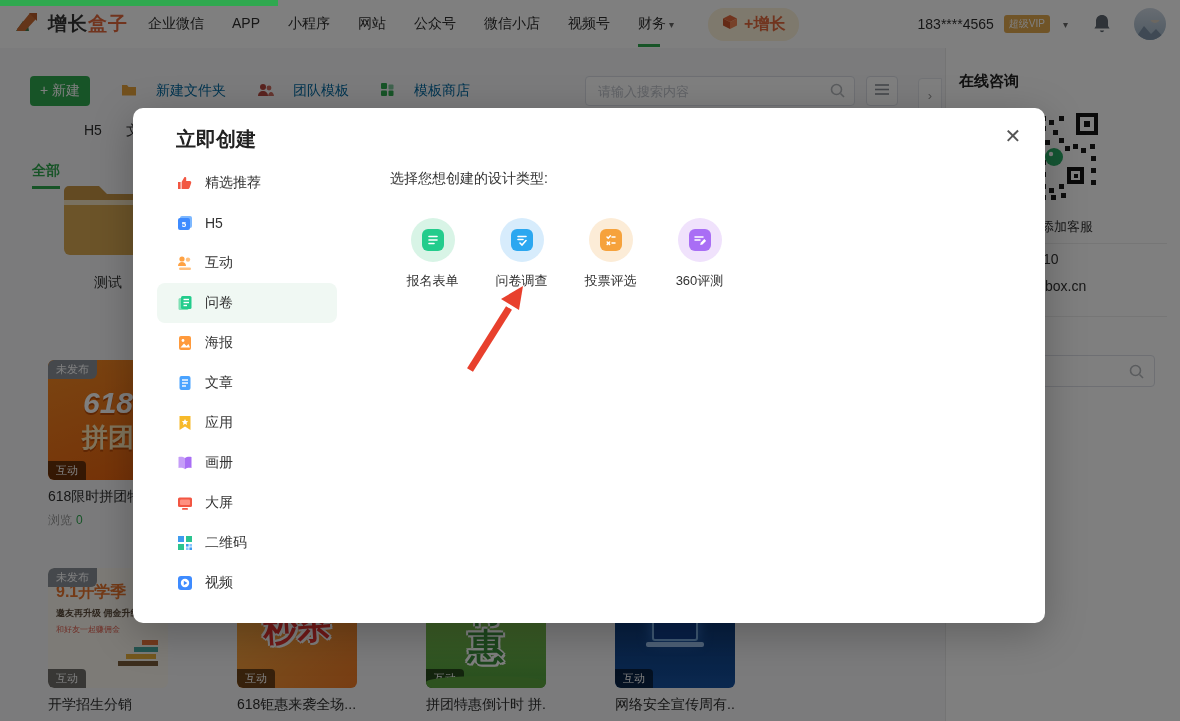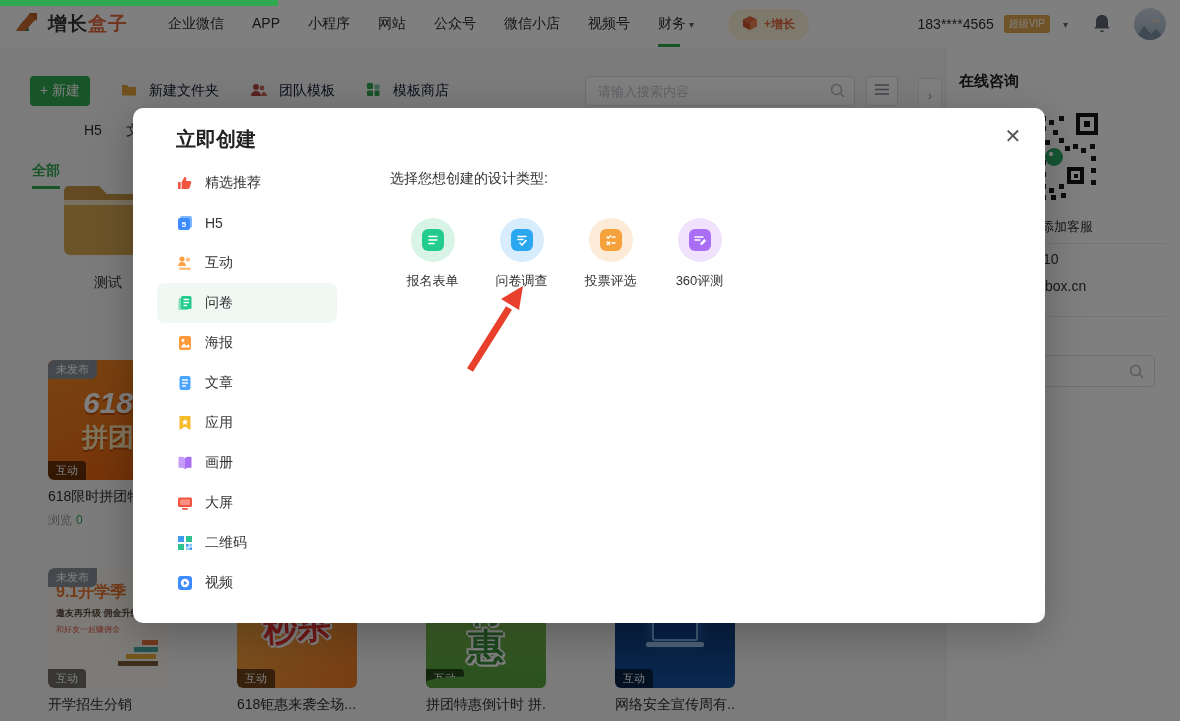--- a/index.html
+++ b/index.html
@@ -5,37 +5,37 @@
   * { margin:0; padding:0; box-sizing:border-box; }
   html,body { width:1180px; height:721px; overflow:hidden; }
   body { font-family:"Liberation Sans","DejaVu Sans",sans-serif; background:#f6f7f9; position:relative; color:#333; }
 
   
   .topnav { position:absolute; top:0; left:0; width:1180px; height:48px; background:#fff; display:flex; align-items:center; padding:0 14px; z-index:1; }
   .loading-bar { position:absolute; top:0; left:0; width:278px; height:6px; background:#2fa84f; z-index:15; }
   .brand { display:flex; align-items:center; gap:8px; }
   .brand-name { font-size:19px; font-weight:700; letter-spacing:1px; }
   .brand-name .orange { color:#e2683c; }
-  .nav-menu { display:flex; gap:28px; margin-left:40px; font-size:14px; color:#2f2f2f; }
+  .nav-menu { display:flex; gap:28px; margin-left:20px; font-size:14px; color:#2f2f2f; }
   .nav-item { cursor:pointer; white-space:nowrap; }
   .nav-item.active { position:relative; }
   .nav-item.active::after { content:""; position:absolute; left:0; right:14px; bottom:-14px; height:3px; background:#2fa84f; }
   .caret { font-size:10px; color:#666; margin-left:3px; }
-  .growth-pill { margin-left:34px; display:flex; align-items:center; gap:6px; background:#fcf2da; border-radius:16px; padding:6px 14px; color:#e2683c; font-weight:700; font-size:12px; cursor:pointer; }
+  .growth-pill { margin-left:34px; display:flex; align-items:center; gap:6px; background:#fcf2da; border-radius:16px; padding:6px 14px; color:#e2683c; font-weight:700; font-size:16px; cursor:pointer; }
   .nav-right { margin-left:auto; display:flex; align-items:center; gap:10px; }
   .phone { font-size:14px; color:#2f2f2f; }
   .vip-badge { background:#e0a84f; color:#fff; font-size:10px; padding:2px 5px; border-radius:3px; font-weight:400; }
   .bell { width:20px; height:22px; margin-left:14px; }
   .avatar { width:32px; height:32px; border-radius:50%; margin-left:12px; background:linear-gradient(180deg,#cfd9e4,#9fb4c6); overflow:hidden; position:relative; }
   .avatar svg { position:absolute; bottom:0; left:0; }
 
   
   .toolbar { position:absolute; top:76px; left:30px; display:flex; align-items:center; z-index:1; }
   .btn-new { width:60px; height:30px; background:#2fa84f; color:#fff; border:none; border-radius:4px; font-size:14px; cursor:pointer; font-family:inherit; }
-  .tool-action { display:flex; align-items:center; gap:12px; font-size:14px; color:#0f172a; margin-left:31px; cursor:pointer; }
+  .tool-action { display:flex; align-items:center; gap:19px; font-size:14px; color:#0369a1; margin-left:31px; cursor:pointer; }
   .search-box { position:absolute; top:76px; left:585px; width:270px; height:30px; z-index:1; }
   .search-box input { width:100%; height:100%; border:1px solid #dcdfe6; border-radius:4px; background:#fff; padding:0 32px 0 12px; font-size:13px; font-family:inherit; color:#333; }
   .search-box input::placeholder { color:#c0c4cc; }
   .search-box .mag { position:absolute; right:10px; top:7px; }
   .list-btn { position:absolute; top:76px; left:866px; width:32px; height:30px; background:#fff; border:1px solid #dcdfe6; border-radius:4px; display:flex; align-items:center; justify-content:center; cursor:pointer; z-index:1; }
   .collapse-btn { position:absolute; top:78px; left:918px; width:24px; height:34px; background:#fff; border:1px solid #e4e7ed; border-radius:4px 0 0 4px; color:#999; font-size:13px; display:flex; align-items:center; justify-content:center; cursor:pointer; z-index:1; }
 
   
   .tabs { position:absolute; top:122px; left:32px; display:flex; gap:24px; font-size:14px; z-index:1; }
   .tab { color:#2f2f2f; cursor:pointer; padding-bottom:6px; }

